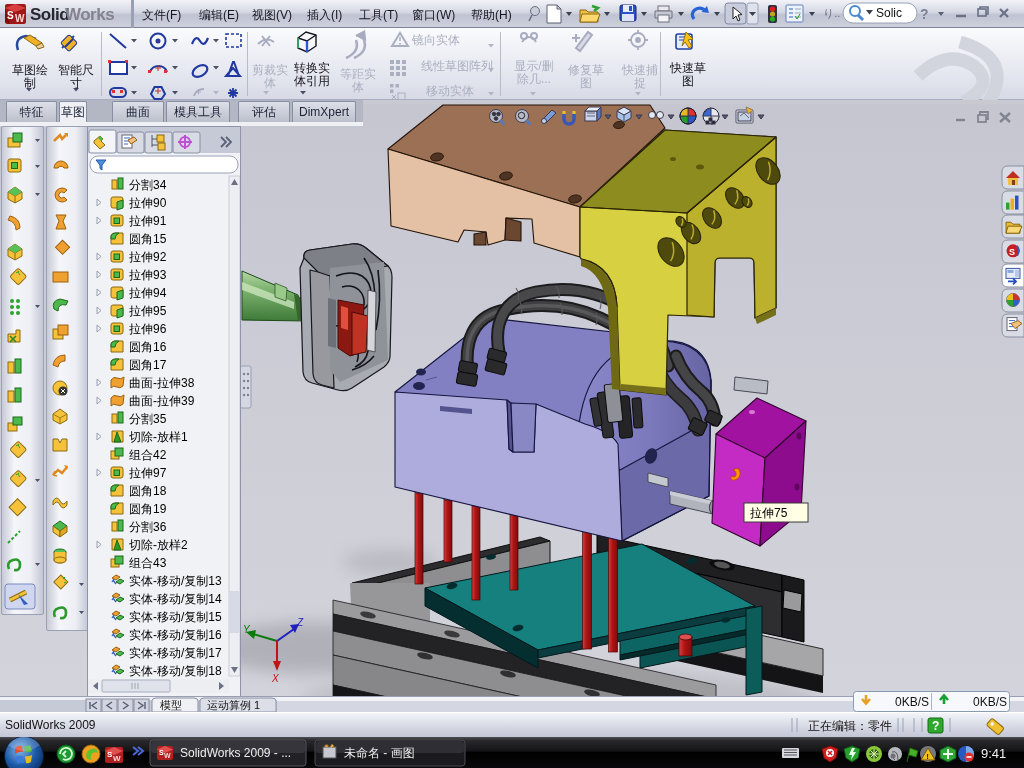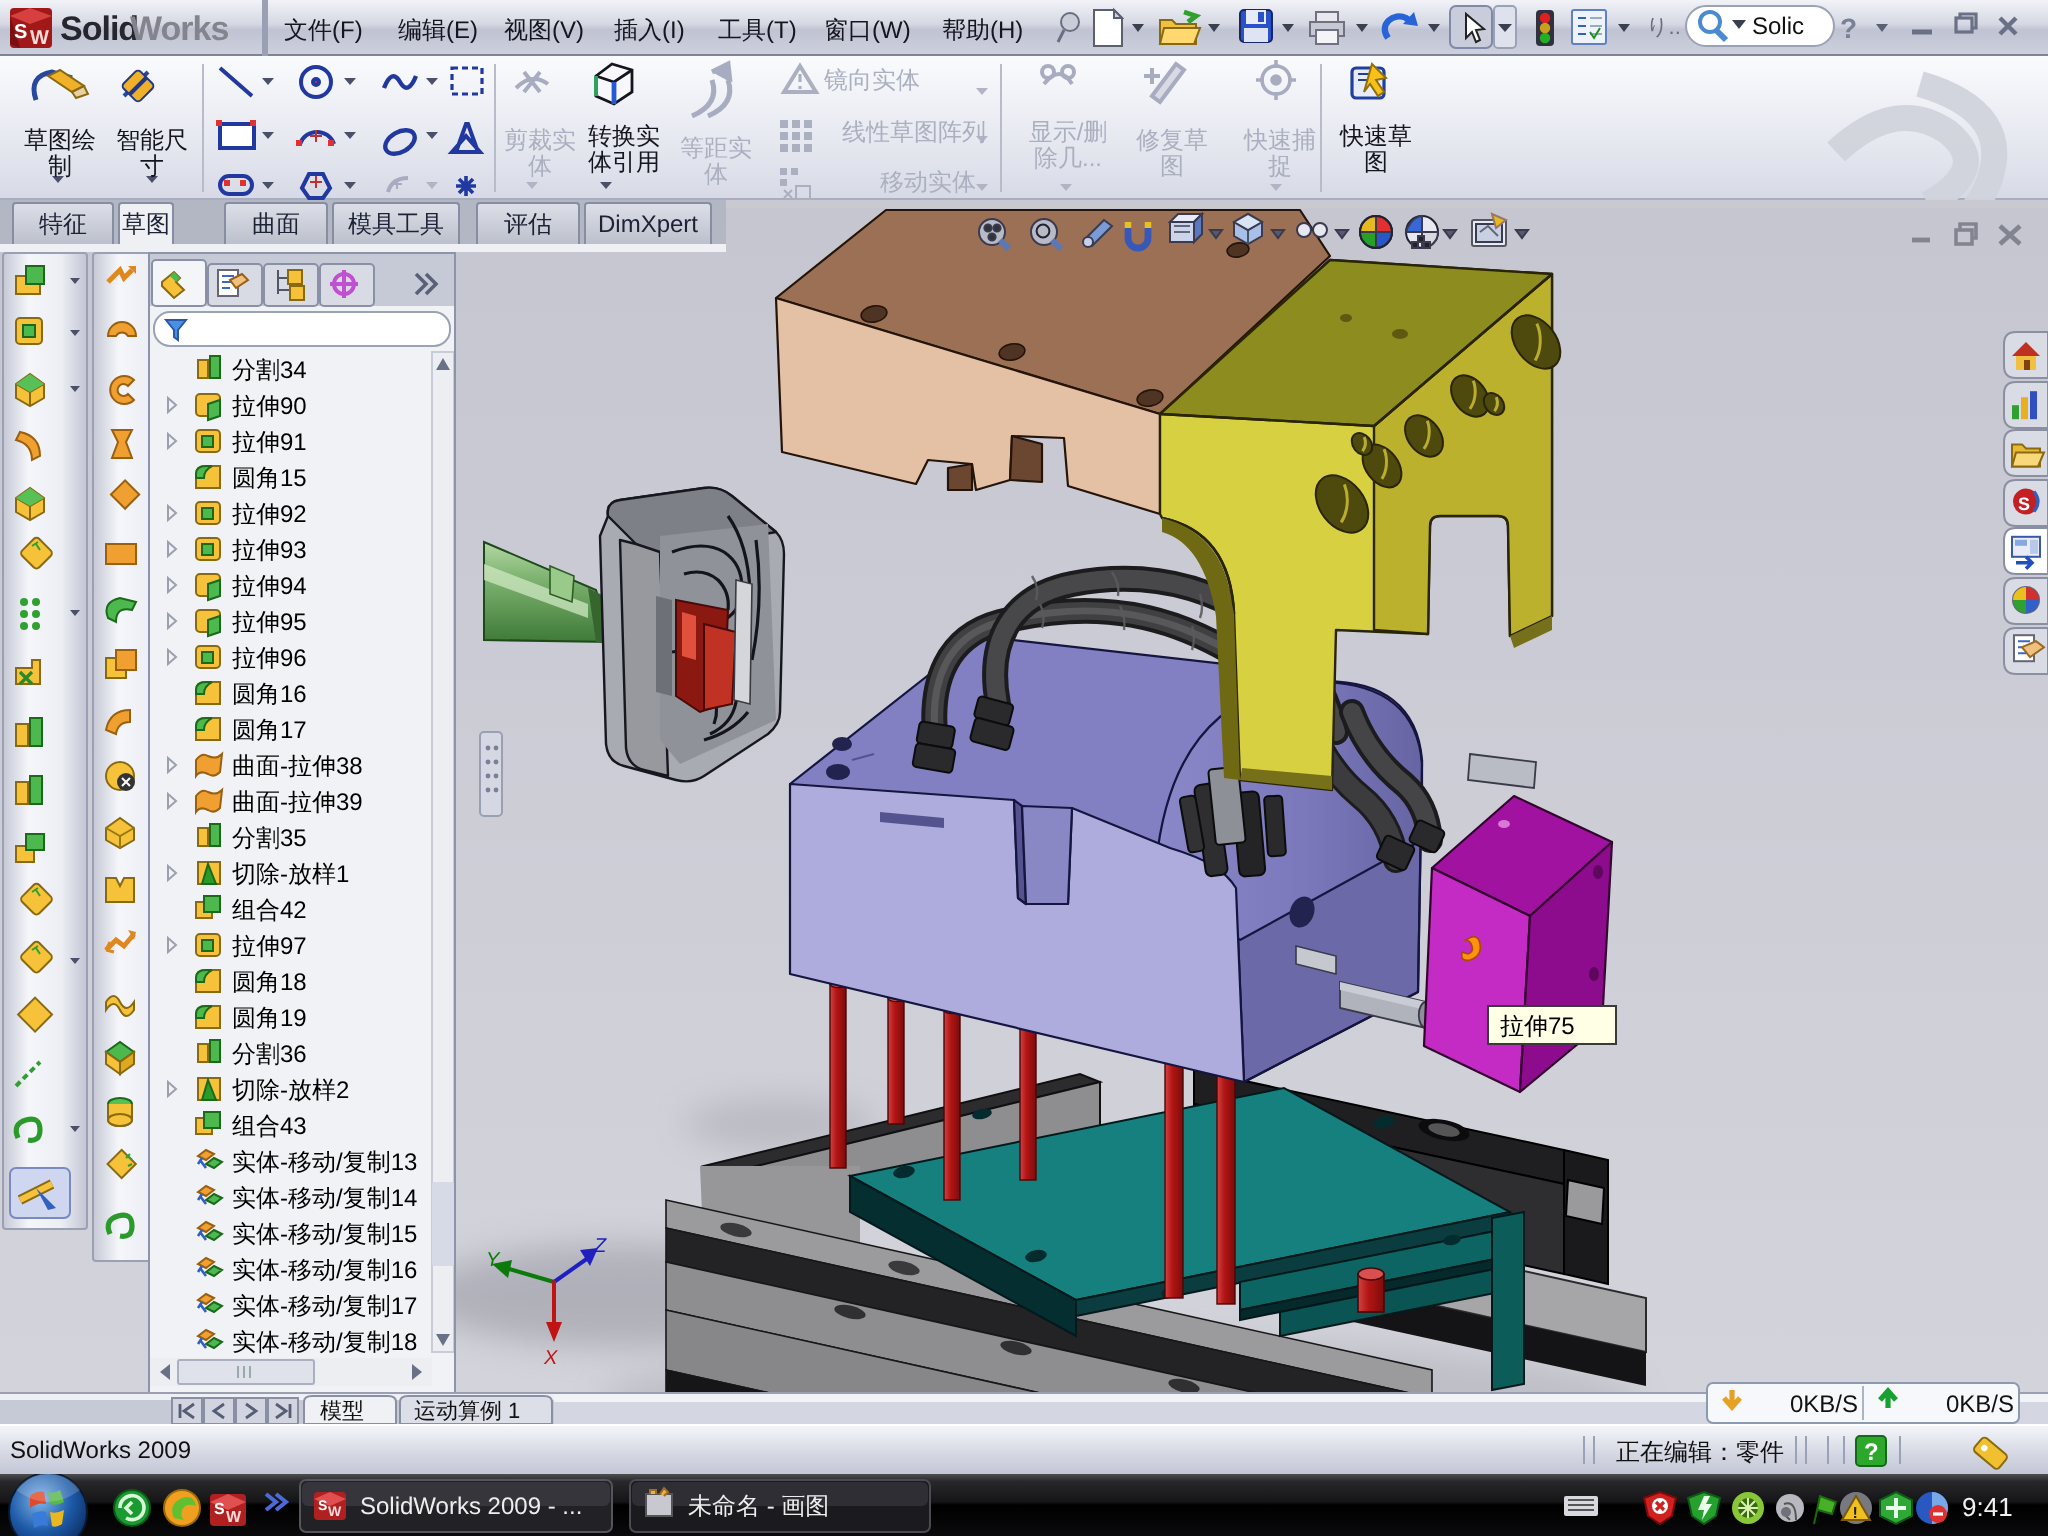--- a/index.html
+++ b/index.html
@@ -6,21 +6,21 @@
 #titlebar{left:0;top:0;width:1024px;height:28px;background:linear-gradient(#f2f3f8,#d5d8e2 45%,#bfc3d2 55%,#cdd0dc);border-bottom:1px solid #7e8498}
 #menu span{position:absolute;top:7px;font-size:12px;color:#15151f}
 #cmdbar{left:0;top:28px;width:1024px;height:72px;background:linear-gradient(#fafbfd,#e3e5ee 70%,#d7dae6);border-bottom:1px solid #a8adbf}
 #tabrow{left:0;top:100px;width:363px;height:22px;background:#b3b7c3;z-index:6}
 .tab{position:absolute;top:1px;height:21px;font-size:12px;color:#1c2337;text-align:center;line-height:20px;background:linear-gradient(#dcdfe7,#bcc0cc);border:1px solid #878ea3;border-bottom:none;border-radius:2px 2px 0 0}
 .tab.act{background:#eff0f4;z-index:2}
 #substrip{left:0;top:122px;width:363px;height:4px;background:#eef0f4;z-index:6}
 #viewport{left:0px;top:104px;width:1024px;height:592px;background:linear-gradient(#c5c6d0,#d3d4db);overflow:hidden;z-index:1}
 #lbar1{z-index:6;left:1px;top:126px;width:43px;height:489px;background:linear-gradient(90deg,#c7cad6,#f5f6fa 30%,#eceef4 70%,#c3c6d4);border:1px solid #9ba1b4;border-radius:2px}
 #lbar2{z-index:6;left:46px;top:126px;width:43px;height:505px;background:linear-gradient(90deg,#c7cad6,#f5f6fa 30%,#eceef4 70%,#c3c6d4);border:1px solid #9ba1b4;border-radius:2px}
-#tree{z-index:6;left:74px;top:126px;width:154px;height:590px;background:#f1f2f5;border:1px solid #8d93a9}
+#tree{z-index:6;left:87px;top:126px;width:154px;height:590px;background:#f1f2f5;border:1px solid #8d93a9}
 #botbar{z-index:6;left:0;top:696px;width:1024px;height:16px;background:linear-gradient(#fdfdfe,#c9cdd9);border-top:1px solid #9aa0b2}
 #statusbar{z-index:7;left:0;top:712px;width:1024px;height:25px;background:linear-gradient(#f4f5fa,#d4d7e2 60%,#c3c7d6);border-top:1px solid #fff;font-size:12px;color:#111}
 #taskbar{z-index:7;left:0;top:737px;width:1024px;height:31px;background:linear-gradient(#4e4e52,#28282b 12%,#151517 45%,#000 50%,#0a0a0c)}
 </style></head><body>
 <div class="abs" id="titlebar">
 <svg class="abs" style="left:0;top:0" width="1024" height="28" viewBox="0 0 1024 28">
 
  <g>
   <rect x="5" y="4" width="21" height="20" rx="2" fill="#a01818"></rect>
   <path d="M5 8 L15 4 L26 8 L15 12 Z" fill="#d84040"></path>
@@ -266,21 +266,21 @@
       </g>
 </svg>
 <div style="position:absolute;left:0;top:0;width:1024px;height:72px;font-size:12px;line-height:13px;text-align:center;color:#15151f">
  <div class="abs" style="left:4px;top:36px;width:52px">草图绘<br>制</div>
  <div class="abs" style="left:50px;top:36px;width:52px">智能尺<br>寸</div>
  <div class="abs" style="left:246px;top:36px;width:48px;color:#aab0c0">剪裁实<br>体</div>
  <div class="abs" style="left:284px;top:34px;width:56px">转换实<br>体引用</div>
  <div class="abs" style="left:332px;top:40px;width:52px;color:#aab0c0">等距实<br>体</div>
  <div class="abs" style="left:412px;top:6px;width:76px;text-align:left;color:#aab0c0">镜向实体</div>
  <div class="abs" style="left:412px;top:32px;width:90px;text-align:center;color:#aab0c0">线性草图阵列</div>
- <div class="abs" style="left:412px;top:57px;width:76px;text-align:right;color:#aab0c0">移动实体</div>
+ <div class="abs" style="left:412px;top:57px;width:76px;text-align:center;color:#aab0c0">移动实体</div>
  <div class="abs" style="left:508px;top:32px;width:52px;color:#aab0c0">显示/删<br>除几...</div>
  <div class="abs" style="left:560px;top:36px;width:52px;color:#aab0c0">修复草<br>图</div>
  <div class="abs" style="left:614px;top:36px;width:52px;color:#aab0c0">快速捕<br>捉</div>
  <div class="abs" style="left:662px;top:34px;width:52px">快速草<br>图</div>
 </div>
 </div>
 <div class="abs" id="tabrow">
  <div class="tab" style="left:6px;width:51px">特征</div>
  <div class="tab act" style="left:59px;width:28px">草图</div>
  <div class="tab" style="left:112px;width:52px">曲面</div>

